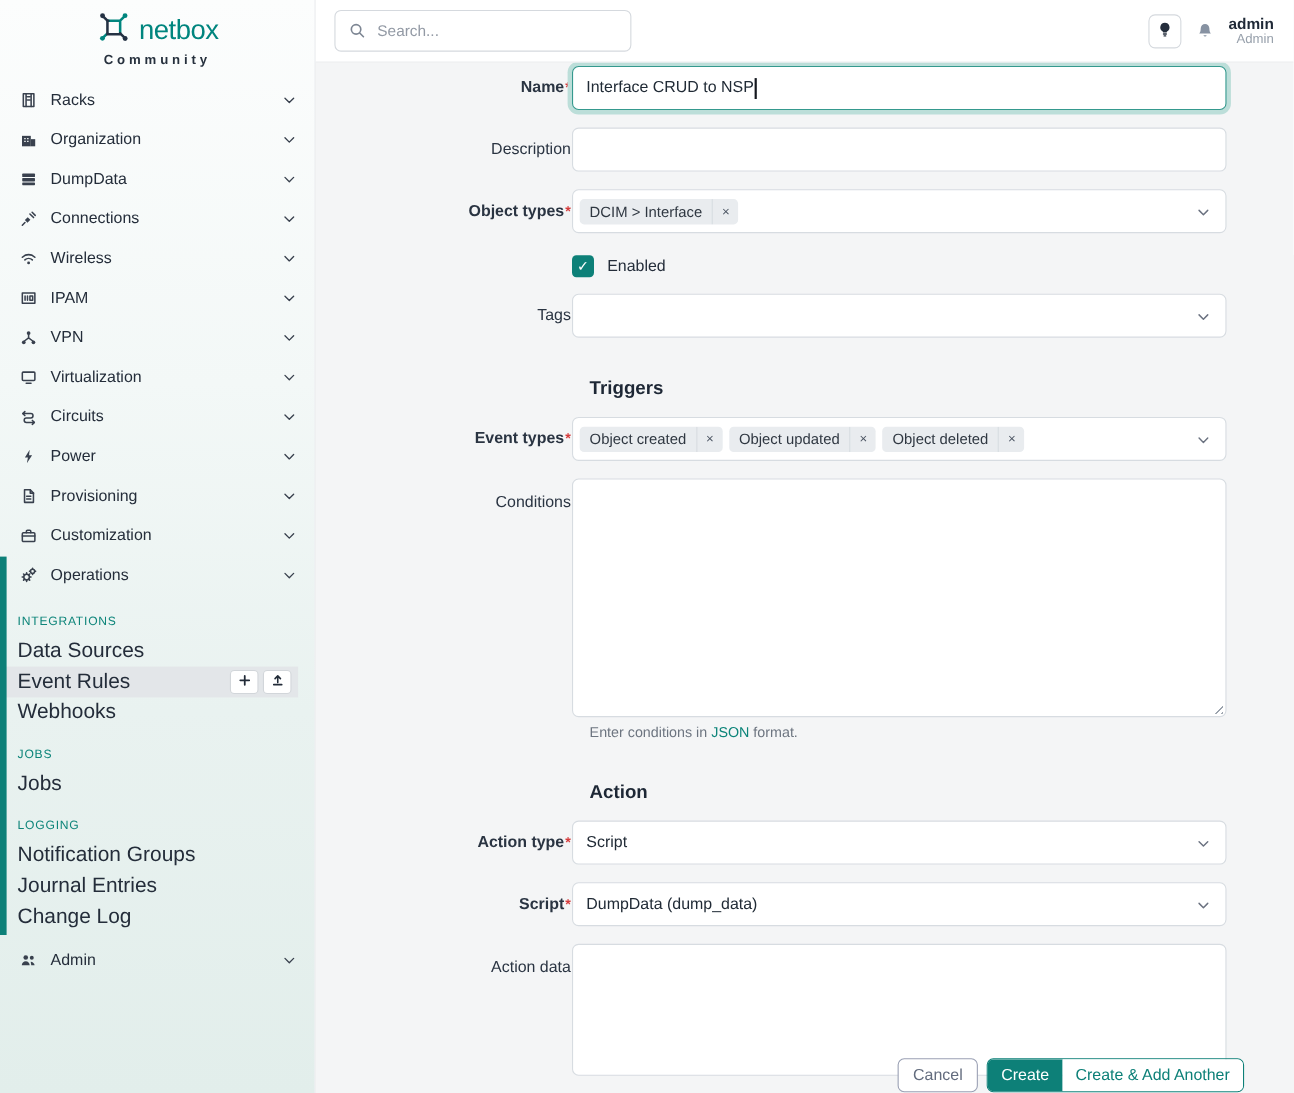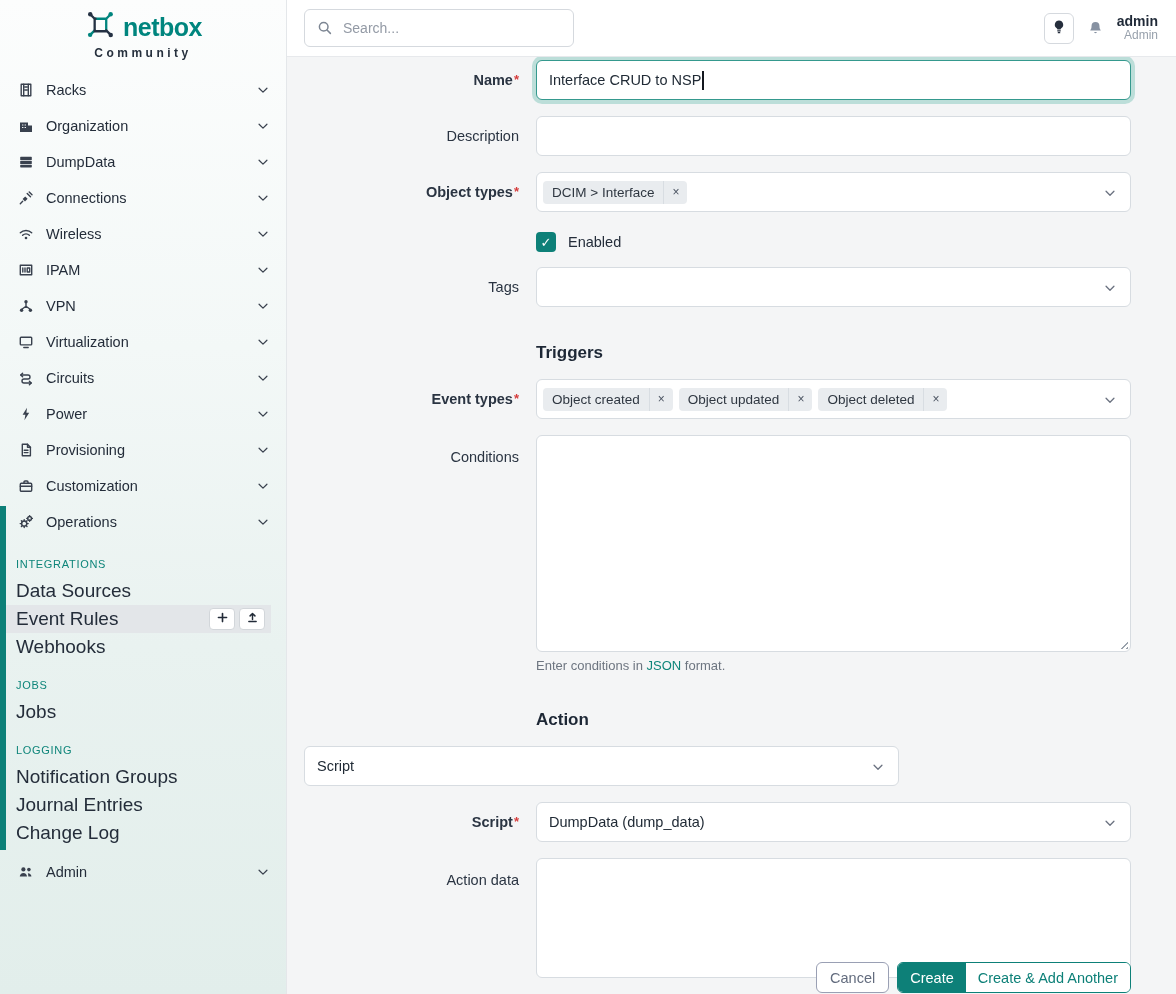--- a/index.html
+++ b/index.html
@@ -6,21 +6,21 @@
   html,body { width:1176px; height:994px; overflow:hidden; }
   body { font-family:"Liberation Sans","DejaVu Sans",sans-serif; color:#222c3a; background:#fff; position:relative; }
 
   
   .sidebar { position:absolute; left:0; top:0; width:287px; height:994px;
     background:linear-gradient(180deg,#fcfdfd 0%,#f3f8f7 35%,#e9f2f0 65%,#e2eeeb 100%);
     border-right:1px solid #e4e7ea; overflow:hidden; }
   .active-stripe { position:absolute; left:0; top:506px; width:6px; height:344px; background:#0d8078; }
   .brand { display:flex; flex-direction:column; align-items:center; padding-top:9px; }
   .brand-row { display:flex; align-items:center; gap:7px; }
-  .brand-name { font-size:25px; font-weight:700; color:#00857e; letter-spacing:-0.5px; }
+  .brand-name { font-size:25px; font-weight:400; color:#00857e; letter-spacing:-0.5px; }
   .brand-sub { font-size:12px; font-weight:700; letter-spacing:3.5px; color:#26303d; margin-top:1px; }
   .nav-menus { padding-top:12px; }
   .nav-item { display:flex; align-items:center; height:36px; padding:0 16px 0 17px; cursor:pointer; }
   .nav-icon { width:17px; display:flex; justify-content:center; margin-right:12px; flex:0 0 17px; }
   .nav-label { font-size:14.5px; color:#242d3a; }
   .nav-chev { margin-left:auto; display:flex; }
   .sec-head { font-size:11px; font-weight:400; letter-spacing:.7px; color:#0e857a; padding-left:16px; margin:15px 0 4px 0; height:18px; line-height:18px; }
   .sec-item { display:flex; align-items:center; height:28px; padding:0 6px 0 16px; font-size:19px; color:#242d3a; cursor:pointer; }
   .sec-item.active { background:#e3e6e9; margin-right:15px; }
   .row-actions { margin-left:auto; display:flex; gap:4px; }
@@ -48,21 +48,21 @@
   .content { position:absolute; left:287px; top:57px; right:0; bottom:0; background:#f4f5f6;
     overflow:hidden; display:flex; flex-direction:column; padding-top:13px;justify-content:flex-end; }
   h2.sec-title { font-size:17px; font-weight:700; color:#1d2735; margin:0 0 16px 249px; line-height:20px; }
   h2.t-triggers { margin-top:20px; }
   h2.t-action { margin-top:37px; }
   .form-row { display:flex; align-items:flex-start; margin-bottom:16px; }
   .form-row.tight { margin-bottom:15px; }
   .form-label { flex:0 0 232px; text-align:right; font-size:14.5px; color:#2a3442; padding-top:10px; line-height:20px; }
   .form-label.required { font-weight:700; }
   .form-label.required::after { content:"*"; color:#d63c3c; font-size:13px; vertical-align:top; margin-left:1px; }
-  .form-field { margin-left:17px; width:499px; position:relative; }
+  .form-field { margin-left:1px; width:499px; position:relative; }
   .input-like { width:595px; height:40px; background:#fff; border:1px solid #d7dce1; border-radius:6px;
     display:flex; align-items:center; padding:0 12px; font-size:14.5px; color:#212b36; }
   .input-like.focused { border:1px solid #35998e; box-shadow:0 0 0 4px #bcded9; }
   .caret { display:inline-block; width:1.5px; height:19px; background:#14181f; margin-left:1px; animation:blink 1.1s step-end infinite; }
   @keyframes blink { 50% { opacity:0; } }
   .select-like { position:relative; padding-right:34px; cursor:pointer; }
   .select-chev { position:absolute; right:13px; top:13px; }
   .chips { gap:6px; padding-left:6px; }
   .chip { display:flex; align-items:stretch; background:#e9ecef; border-radius:4px; font-size:13.5px; color:#2f3741; overflow:hidden; }
   .chip-text { padding:4px 9px; display:flex; align-items:center; }
@@ -523,20 +523,21 @@
   </div>
 
   <div class="form-row help-row">
     <div class="form-label"></div>
     <div class="help-text"><span>Enter conditions in </span><a class="help-link">JSON</a><span> format.</span></div>
   </div>
 
   <h2 class="sec-title t-action">Action</h2>
 
   <div class="form-row">
+    <div class="form-label required">Action type</div>
     <div class="form-field">
       <div class="input-like select-like">
         <span>Script</span>
         <span class="select-chev">
           <svg width="14" height="14" viewBox="0 0 16 16">
               <path d="M3.5 6l4.5 4.5L12.5 6" fill="none" stroke="#6b7280" stroke-width="1.5" stroke-linecap="round" stroke-linejoin="round"></path>
             </svg>
         </span>
       </div>
     </div>

